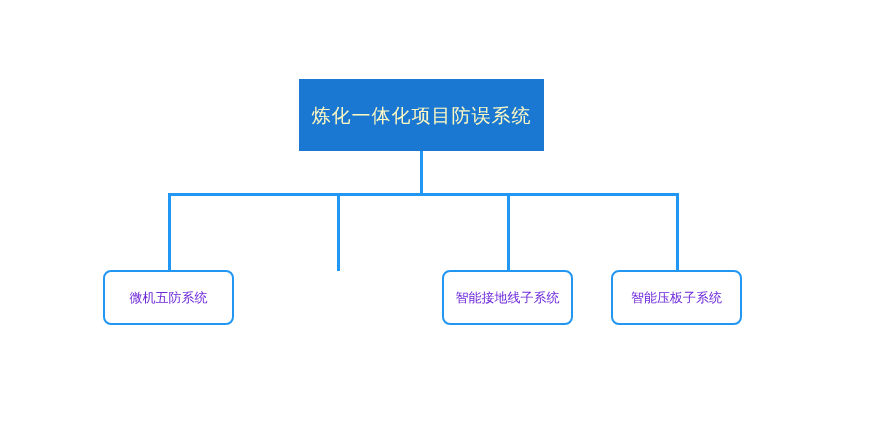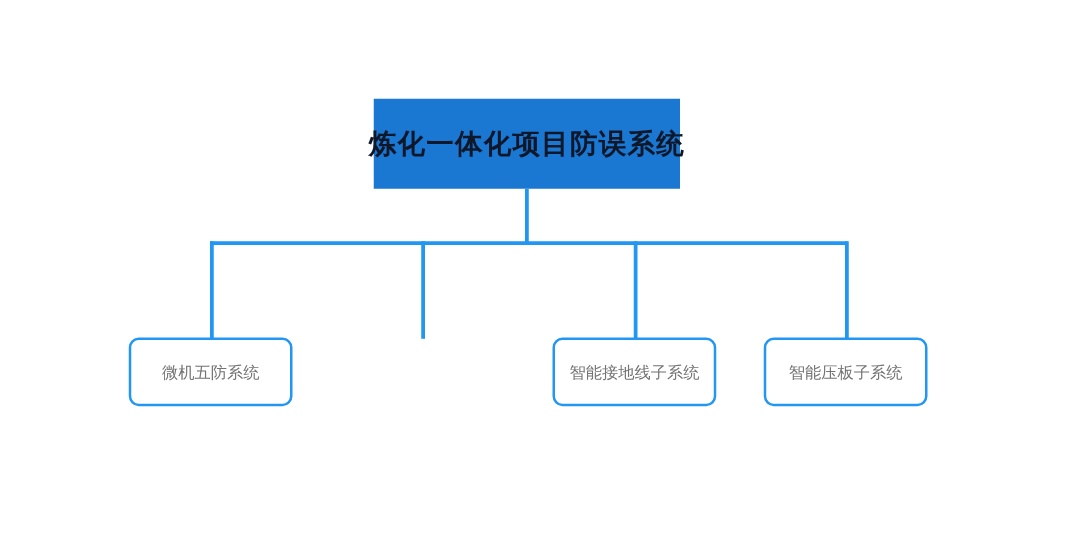--- a/index.html
+++ b/index.html
@@ -27,23 +27,23 @@
     top: 79px;
     width: 245px;
     height: 72px;
     background: #1b78d2;
     display: flex;
     align-items: center;
     justify-content: center;
     box-sizing: border-box;
   }
   .root-label {
-    color: #0f172a;
-    font-size: 22px;
-    font-weight: bold;
+    color: #fef9c3;
+    font-size: 19px;
+    font-weight: normal;
     letter-spacing: 1px;
     line-height: 1;
     white-space: nowrap;
   }
 
   
   .conn {
     position: absolute;
     background: #2196f3;
   }
@@ -81,21 +81,21 @@
     box-sizing: border-box;
     display: flex;
     align-items: center;
     justify-content: center;
   }
   .child-1 { left: 103px; }
   .child-2 { left: 272px; }
   .child-3 { left: 442px; }
   .child-4 { left: 611px; }
   .child-label {
-    color: #737373;
+    color: #6d28d9;
     font-size: 13px;
     line-height: 1;
     white-space: nowrap;
   }
 </style>
 </head>
 <body>
 
 <div id="org-chart">
 

